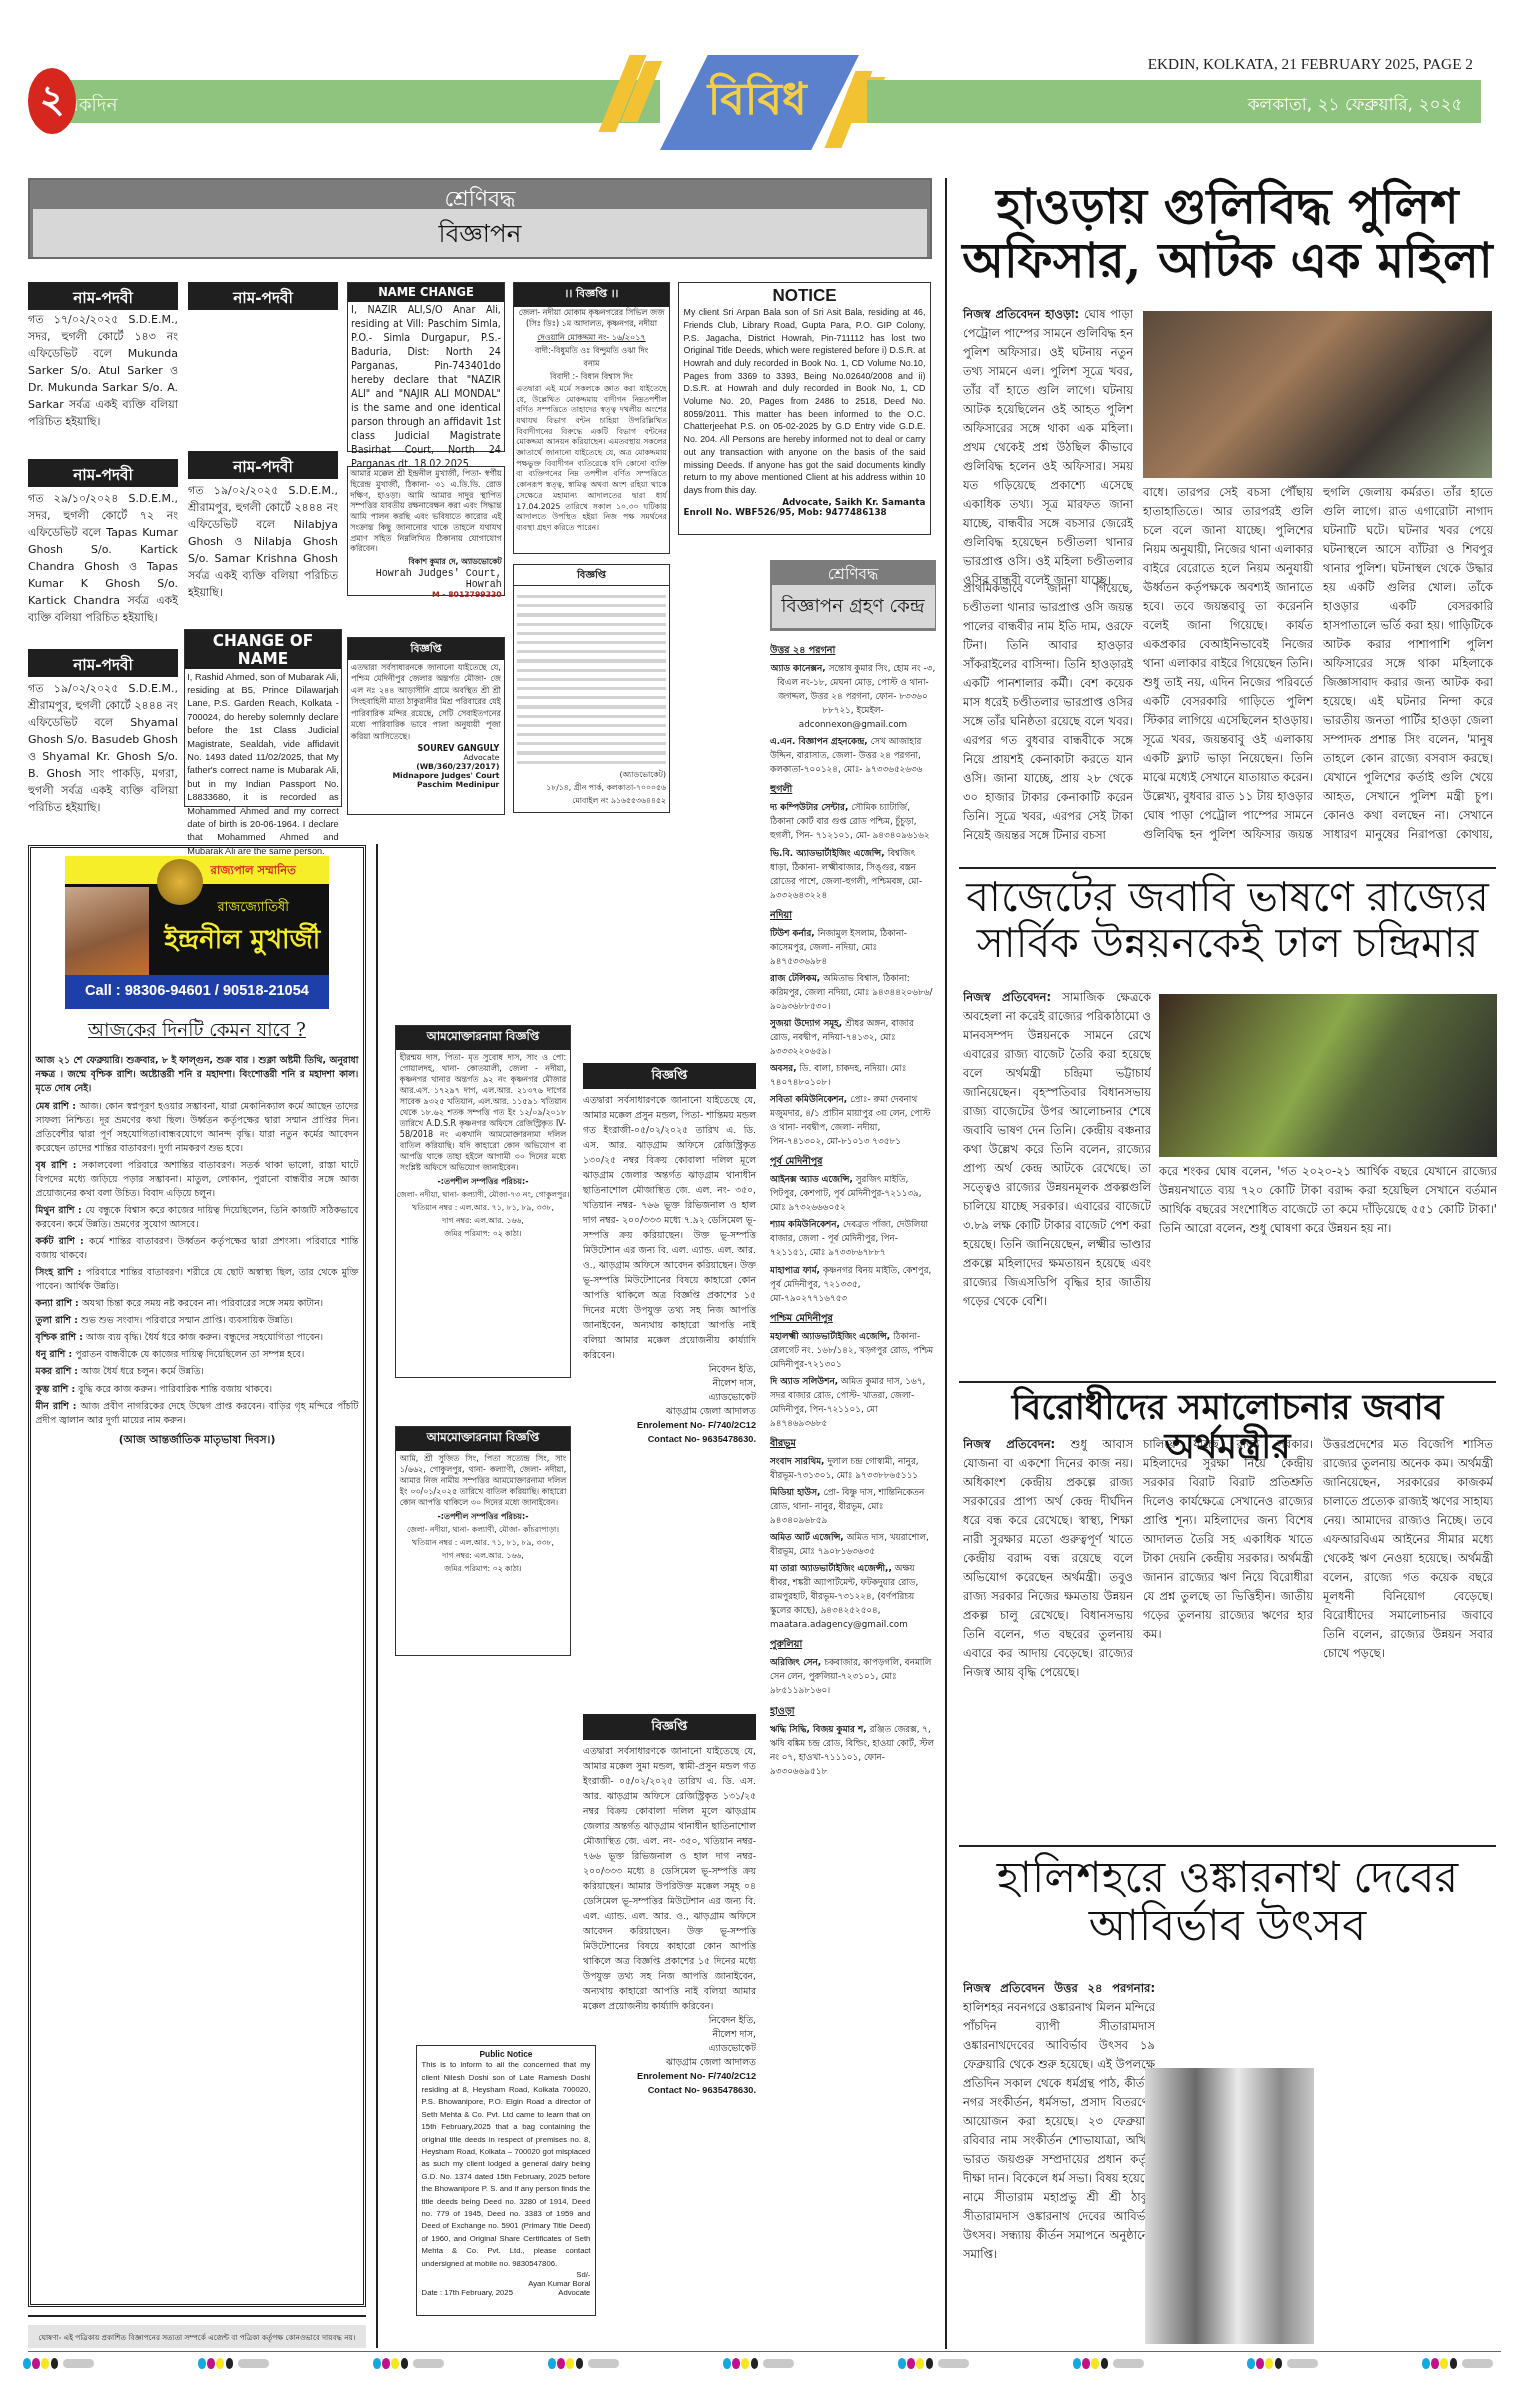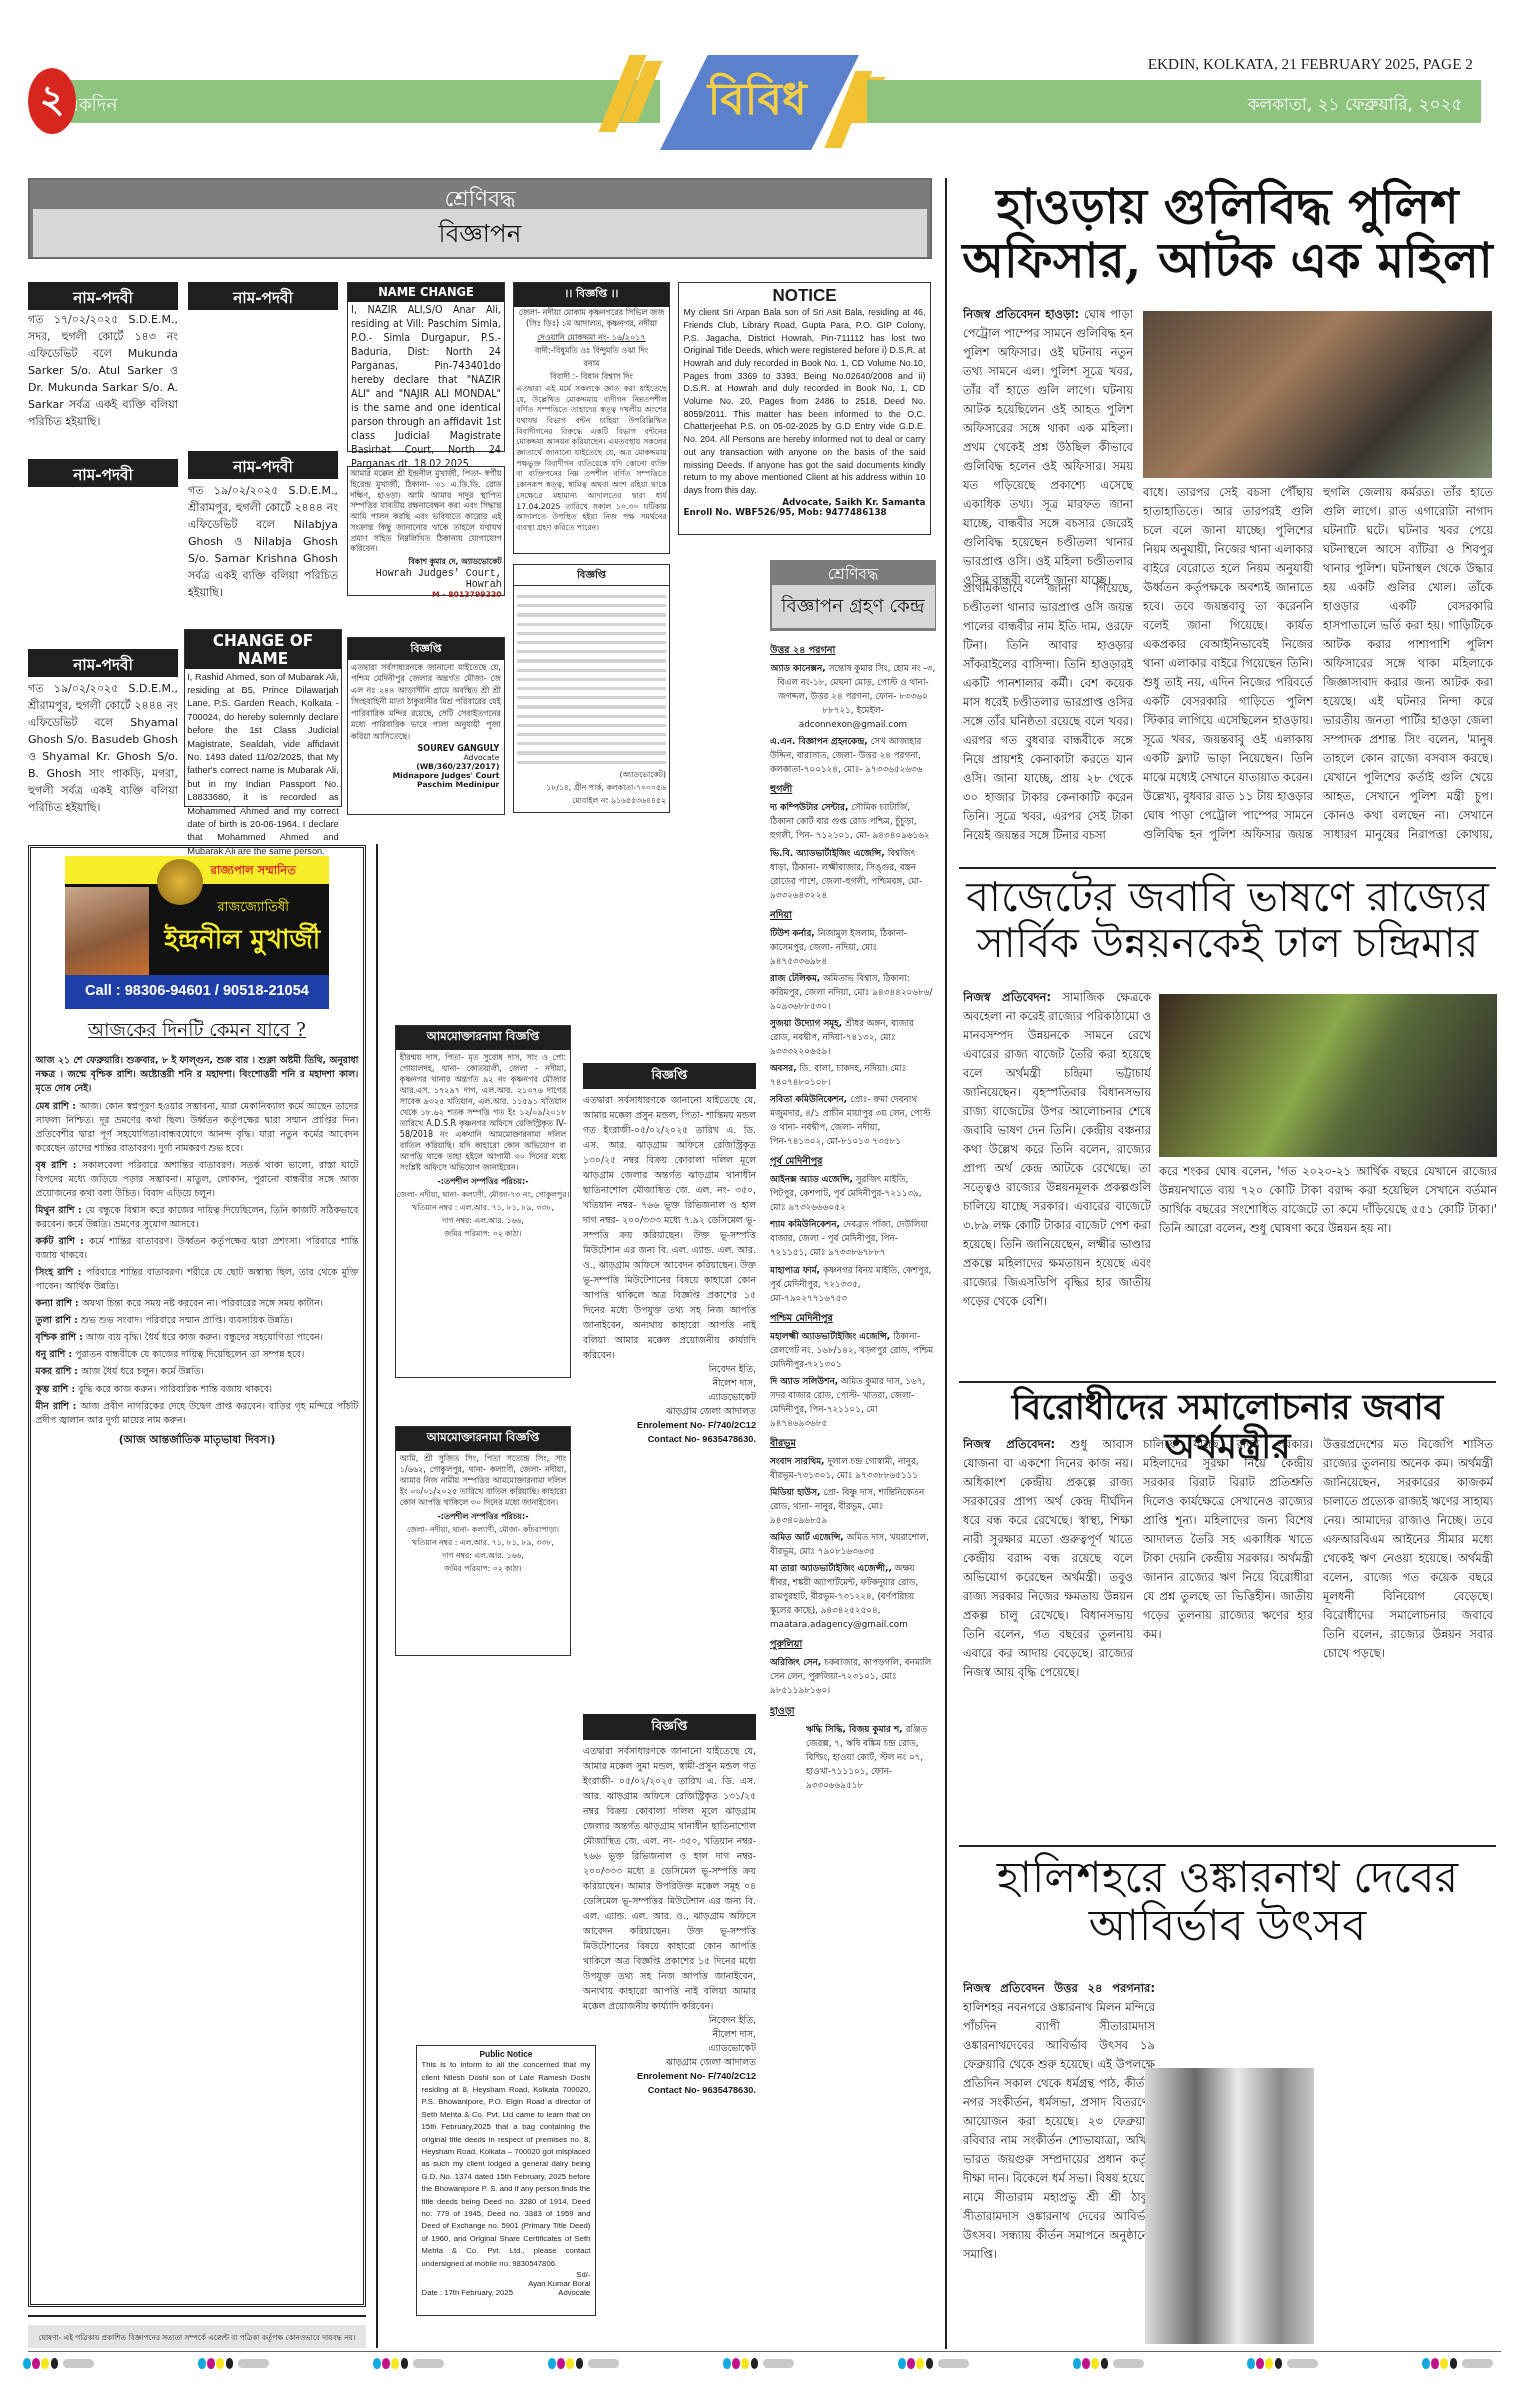--- a/index.html
+++ b/index.html
@@ -58,20 +58,21 @@
 
 <div class="abs" style="left:28px;top:282px;width:150px;">
   <div class="hdr-black" style="height:28px;font-size:15.3px;padding-top:3.8px;">নাম-পদবী</div>
   <div class="ad-text" style="font-size:11px;line-height:17px;margin-top:1px;">গত ১৭/০২/২০২৫ S.D.E.M., সদর, হুগলী কোর্টে ১৪৩ নং এফিডেভিট বলে Mukunda Sarker S/o. Atul Sarker ও Dr. Mukunda Sarkar S/o. A. Sarkar সর্বত্র একই ব্যক্তি বলিয়া পরিচিত হইয়াছি।</div>
 </div>
 <div class="abs" style="left:188px;top:282px;width:150px;">
   <div class="hdr-black" style="height:28px;font-size:15.3px;padding-top:3.8px;">নাম-পদবী</div>
 </div>
 <div class="abs" style="left:28px;top:459px;width:150px;">
   <div class="hdr-black" style="height:28px;font-size:15.3px;padding-top:3.8px;">নাম-পদবী</div>
+  <div class="ad-text" style="font-size:11px;line-height:17px;margin-top:3.1px;">গত ২৯/১০/২০২৪ S.D.E.M., সদর, হুগলী কোর্টে ৭২ নং এফিডেভিট বলে Tapas Kumar Ghosh S/o. Kartick Chandra Ghosh ও Tapas Kumar K Ghosh S/o. Kartick Chandra সর্বত্র একই ব্যক্তি বলিয়া পরিচিত হইয়াছি।</div>
 </div>
 <div class="abs" style="left:188px;top:451px;width:150px;">
   <div class="hdr-black" style="height:28px;font-size:15.3px;padding-top:3.8px;">নাম-পদবী</div>
   <div class="ad-text" style="font-size:11px;line-height:17px;margin-top:3.1px;">গত ১৯/০২/২০২৫ S.D.E.M., শ্রীরামপুর, হুগলী কোর্টে ২৪৪৪ নং এফিডেভিট বলে Nilabjya Ghosh ও Nilabja Ghosh S/o. Samar Krishna Ghosh সর্বত্র একই ব্যক্তি বলিয়া পরিচিত হইয়াছি।</div>
 </div>
 <div class="abs" style="left:28px;top:649px;width:150px;">
   <div class="hdr-black" style="height:28px;font-size:15.3px;padding-top:3.8px;">নাম-পদবী</div>
   <div class="ad-text" style="font-size:11px;line-height:17px;margin-top:3.1px;">গত ১৯/০২/২০২৫ S.D.E.M., শ্রীরামপুর, হুগলী কোর্টে ২৪৪৪ নং এফিডেভিট বলে Shyamal Ghosh S/o. Basudeb Ghosh ও Shyamal Kr. Ghosh S/o. B. Ghosh সাং পাকড়ি, মগরা, হুগলী সর্বত্র একই ব্যক্তি বলিয়া পরিচিত হইয়াছি।</div>
 </div>
 
@@ -238,21 +239,21 @@
     <div style="font-size: 8.8px; line-height: 14px; margin-top: 3.1px;"><b>মহালক্ষ্মী অ্যাডভার্টাইজিং এজেন্সি, </b><span>ঠিকানা- রেলগেট নং. ১৬৮/১৪২, খড়্গপুর রোড, পশ্চিম মেদিনীপুর-৭২১৩০১</span></div>
     <div style="font-size: 8.8px; line-height: 14px; margin-top: 3.1px;"><b>দি অ্যাড সলিউশন, </b><span>অমিত কুমার দাস, ১৬৭, সদর বাজার রোড, পোস্ট- খাতরা, জেলা- মেদিনীপুর, পিন-৭২১১০১, মো ৯৪৭৪৬৯৩৬৮৫</span></div>
     <div style="font-size: 9.6px; font-weight: bold; text-decoration: underline; margin-top: 6.1px;">বীরভূম</div>
     <div style="font-size: 8.8px; line-height: 14px; margin-top: 3.1px;"><b>সংবাদ সারথিম, </b><span>দুলাল চন্দ্র গোস্বামী, নানুর, বীরভূম-৭৩১৩০১, মোঃ ৯৭৩৩৮৮৬৫১১১</span></div>
     <div style="font-size: 8.8px; line-height: 14px; margin-top: 3.1px;"><b>মিডিয়া হাউস, </b><span>প্রো- বিষ্ণু দাস, শান্তিনিকেতন রোড, থানা- নানুর, বীরভূম, মোঃ ৯৪৩৪০৯৬৮৫৯</span></div>
     <div style="font-size: 8.8px; line-height: 14px; margin-top: 3.1px;"><b>অমিত আর্ট এজেন্সি, </b><span>অমিত দাস, খয়রাশোল, বীরভূম, মোঃ ৭৯০৮১৬৩৬৩৫</span></div>
     <div style="font-size: 8.8px; line-height: 14px; margin-top: 3.1px;"><b>মা তারা অ্যাডভার্টাইজিং এজেন্সী,, </b><span>অক্ষয় ধীবর, শঙ্করী অ্যাপার্টমেন্ট, ফটকদুয়ার রোড, রামপুরহাট, বীরভূম-৭৩১২২৪, (বর্ণপরিচয় স্কুলের কাছে), ৯৪৩৪২৫২৫০৪, maatara.adagency@gmail.com</span></div>
     <div style="font-size: 9.6px; font-weight: bold; text-decoration: underline; margin-top: 6.1px;">পুরুলিয়া</div>
     <div style="font-size: 8.8px; line-height: 14px; margin-top: 3.1px;"><b>অরিজিৎ সেন, </b><span>চকবাজার, কাপড়গলি, বনমালি সেন লেন, পুরুলিয়া-৭২৩১০১, মোঃ ৯৮৫১১৯৮১৬০।</span></div>
     <div style="font-size: 9.6px; font-weight: bold; text-decoration: underline; margin-top: 6.1px;">হাওড়া</div>
-    <div style="font-size: 8.8px; line-height: 14px; margin-top: 3.1px; margin-left: 36px;"><b>ঋদ্ধি সিদ্ধি, বিজয় কুমার শ, </b><span>রঞ্জিত জেরক্স, ৭, ঋষি বঙ্কিম চন্দ্র রোড, বিল্ডিং, হাওয়া কোর্ট, স্টল নং ০৭, হাওখা-৭১১১০১, ফোন- ৯৩৩০৬৬৯৫১৮</span></div>
+    <div style="font-size: 8.8px; line-height: 14px; margin-top: 3.1px;"><b>ঋদ্ধি সিদ্ধি, বিজয় কুমার শ, </b><span>রঞ্জিত জেরক্স, ৭, ঋষি বঙ্কিম চন্দ্র রোড, বিল্ডিং, হাওয়া কোর্ট, স্টল নং ০৭, হাওখা-৭১১১০১, ফোন- ৯৩৩০৬৬৯৫১৮</span></div>
   </div>
 
 <div class="abs vrule" style="left:945px;top:178px;height:2171px;"></div>
 <div class="abs vrule" style="left:376px;top:844px;height:1504px;width:2.3px;"></div>
 
 <div class="abs headline" style="left:959px;top:180px;width:537px;font-size:48px;">হাওড়ায় গুলিবিদ্ধ পুলিশ অফিসার, আটক এক মহিলা</div>
 <div class="abs news-col" style="left:963px;top:305px;width:170px;">
   <b>নিজস্ব প্রতিবেদন হাওড়া:</b> <span>ঘোষ পাড়া পেট্রোল পাম্পের সামনে গুলিবিদ্ধ হন পুলিশ অফিসার। ওই ঘটনায় নতুন তথ্য সামনে এল। পুলিশ সূত্রে খবর, তাঁর বাঁ হাতে গুলি লাগে। ঘটনায় আটক হয়েছিলেন ওই আহত পুলিশ অফিসারের সঙ্গে থাকা এক মহিলা। প্রথম থেকেই প্রশ্ন উঠছিল কীভাবে গুলিবিদ্ধ হলেন ওই অফিসার। সময় যত গড়িয়েছে প্রকাশ্যে এসেছে একাধিক তথ্য। সূত্র মারফত জানা যাচ্ছে, বান্ধবীর সঙ্গে বচসার জেরেই গুলিবিদ্ধ হয়েছেন চণ্ডীতলা থানার ভারপ্রাপ্ত ওসি। ওই মহিলা চণ্ডীতলার ওসির বান্ধবী বলেই জানা যাচ্ছে।</span>
 </div>
 <div class="abs photo" style="left:1143px;top:311px;width:349px;height:167px;"></div>

